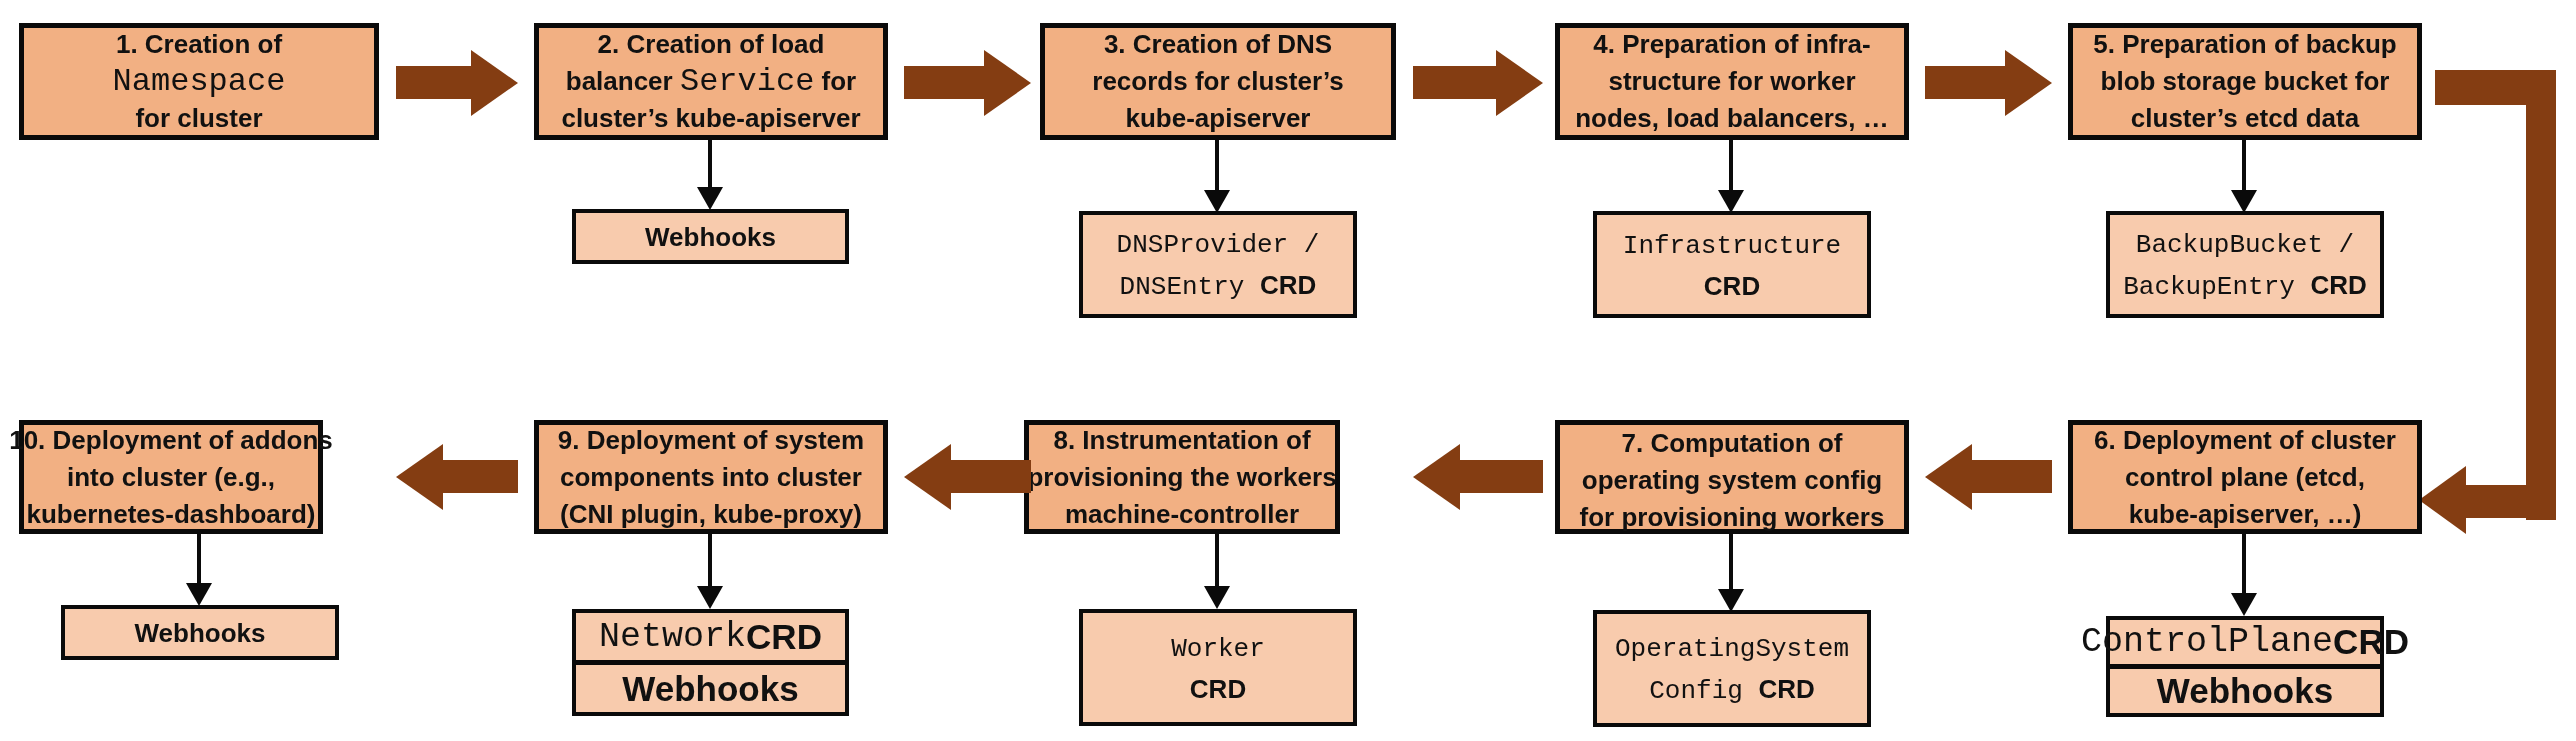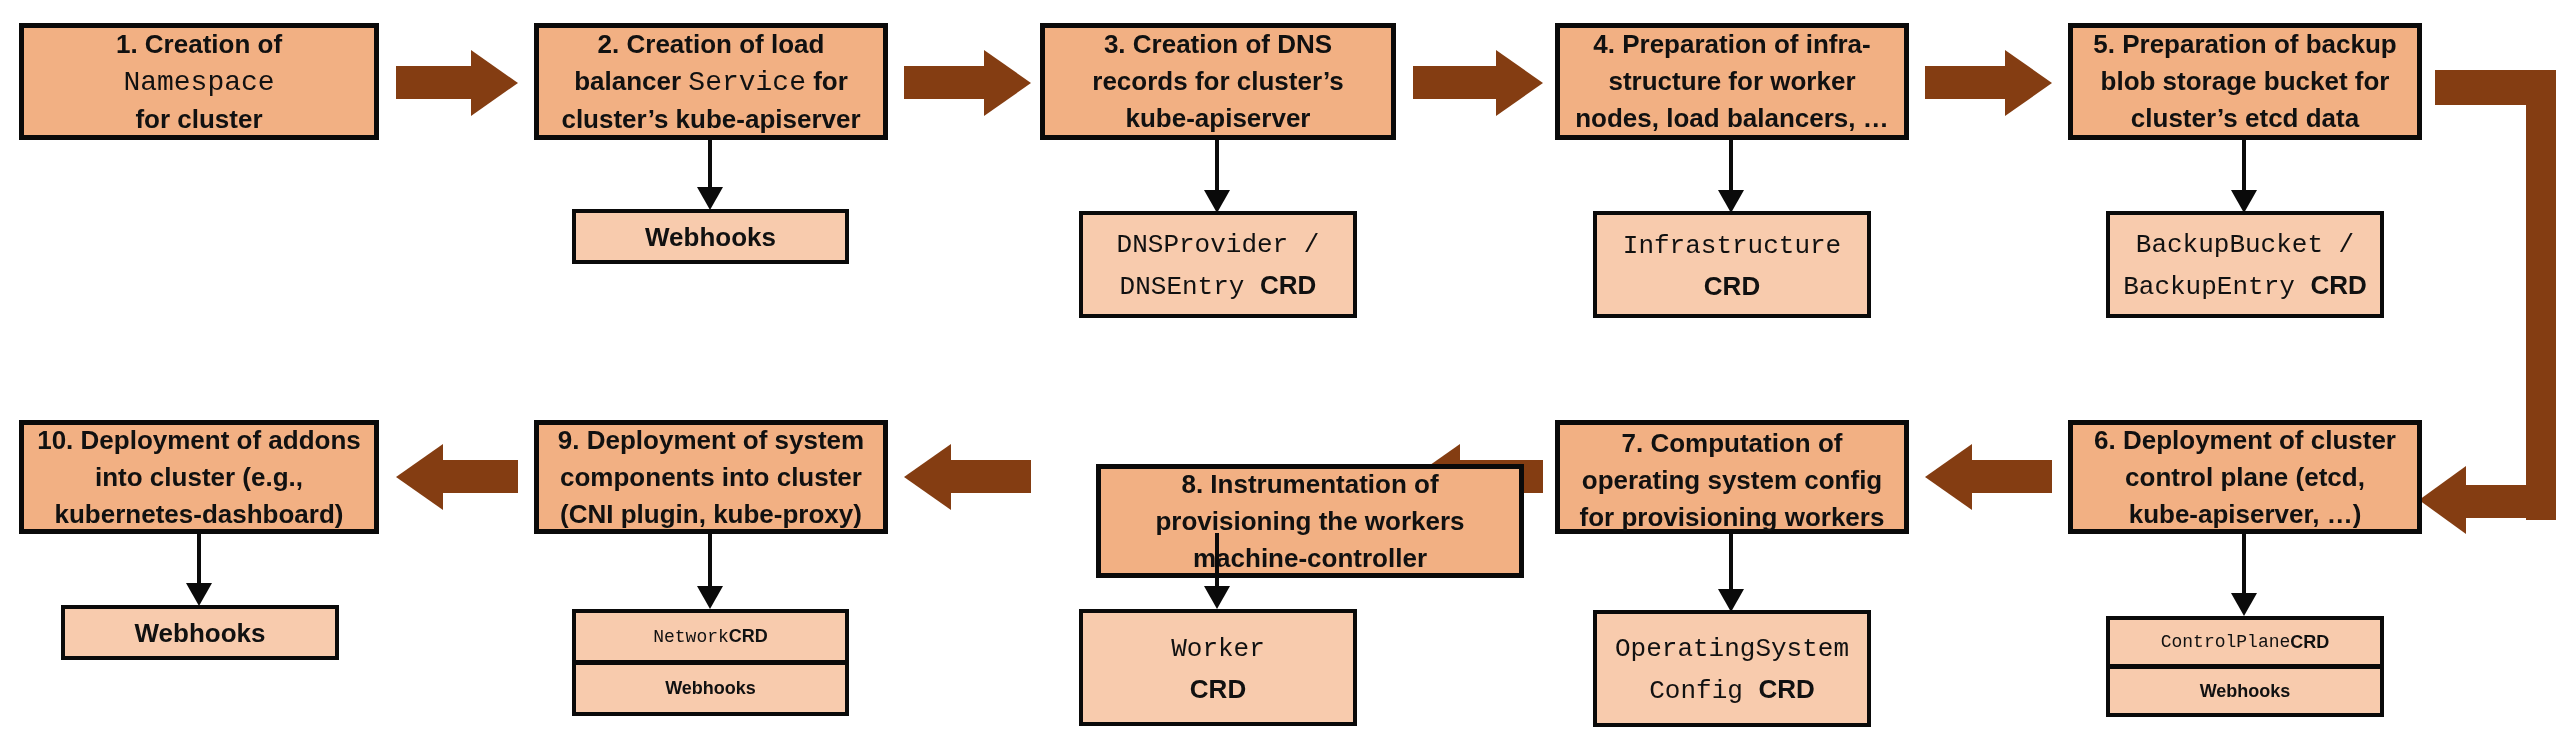--- a/index.html
+++ b/index.html
@@ -15,25 +15,25 @@
   
   .sub-box{position:absolute;box-sizing:border-box;background:#F8CBAD;border:4.3px solid #0a0a0a;
            display:flex;flex-direction:column;justify-content:center;align-items:center;
            text-align:center;color:#111;font-weight:700;font-size:26px;line-height:40px;}
   .sub-box .line{white-space:nowrap;}
 
   
   .stack{position:absolute;box-sizing:border-box;border:4.3px solid #0a0a0a;background:#F8CBAD;
          display:flex;flex-direction:column;color:#111;}
   .stack .row{flex:1;display:flex;justify-content:center;align-items:center;text-align:center;
-              font-weight:700;font-size:18px;white-space:nowrap;}
+              font-weight:700;font-size:35px;white-space:nowrap;}
   .stack .row + .row{border-top:5px solid #0a0a0a;}
 
   .seg-mono{font-family:"Liberation Mono",monospace;font-weight:400;}
-  .main-box .seg-mono{font-size:28px;}
+  .main-box .seg-mono{font-size:32px;}
   .seg-sans{font-family:"Liberation Sans",sans-serif;font-weight:700;}
 
   
   .conn{position:absolute;width:27px;}
   .conn .stem{position:absolute;left:11.4px;top:0;width:3.6px;bottom:20px;background:#0a0a0a;}
   .conn .tip{position:absolute;left:0;bottom:0;width:0;height:0;
              border-left:13.5px solid transparent;border-right:13.5px solid transparent;
              border-top:23px solid #0a0a0a;}
 
   
@@ -164,21 +164,21 @@
     <div class="line"><span>7. Computation of</span></div>
     <div class="line"><span>operating system config</span></div>
     <div class="line"><span>for provisioning workers</span></div>
   </div>
 
   <div class="arrow left" style="left:1413px;top:444px;width:130px;">
     <div class="shaft"></div>
       <div class="head"></div>
   </div>
 
-  <div class="main-box" style="left:1096px;top:420px;width:428px;height:114px;margin-top:44px;">
+  <div class="main-box" style="left:1024px;top:420px;width:316px;height:114px;">
     <div class="line"><span>8. Instrumentation of</span></div>
     <div class="line"><span>provisioning the workers</span></div>
     <div class="line"><span>machine-controller</span></div>
   </div>
 
   <div class="arrow left" style="left:904px;top:444px;width:127px;">
     <div class="shaft"></div>
       <div class="head"></div>
   </div>
 
@@ -186,21 +186,21 @@
     <div class="line"><span>9. Deployment of system</span></div>
     <div class="line"><span>components into cluster</span></div>
     <div class="line"><span>(CNI plugin, kube-proxy)</span></div>
   </div>
 
   <div class="arrow left" style="left:396px;top:444px;width:122px;">
     <div class="shaft"></div>
       <div class="head"></div>
   </div>
 
-  <div class="main-box" style="left:19px;top:420px;width:360px;height:114px;">
+  <div class="main-box" style="left:19px;top:420px;width:304px;height:114px;">
     <div class="line"><span>10. Deployment of addons</span></div>
     <div class="line"><span>into cluster (e.g.,</span></div>
     <div class="line"><span>kubernetes-dashboard)</span></div>
   </div>
 
   <div class="conn" style="left:2231px;top:533px;height:83px;">
     <div class="stem"></div>
       <div class="tip"></div>
   </div>
   <div class="stack" style="left:2106px;top:616px;width:278px;height:101px;">

